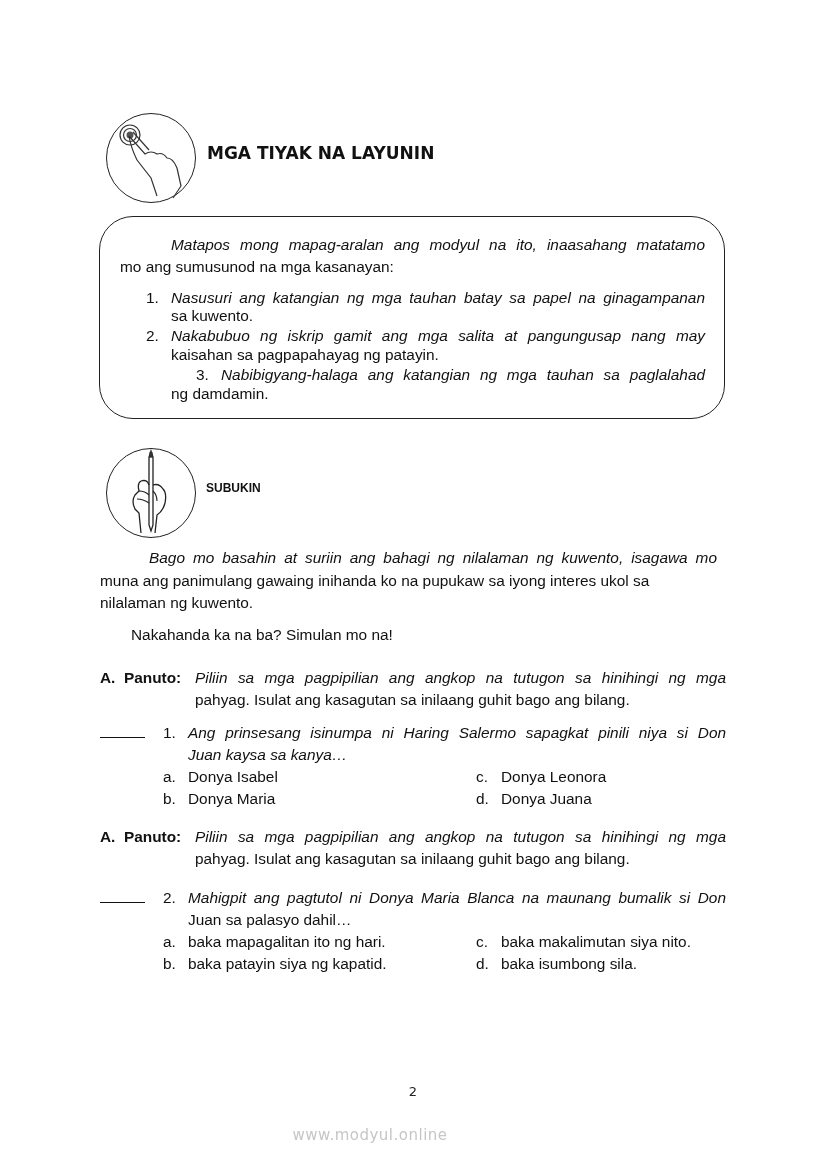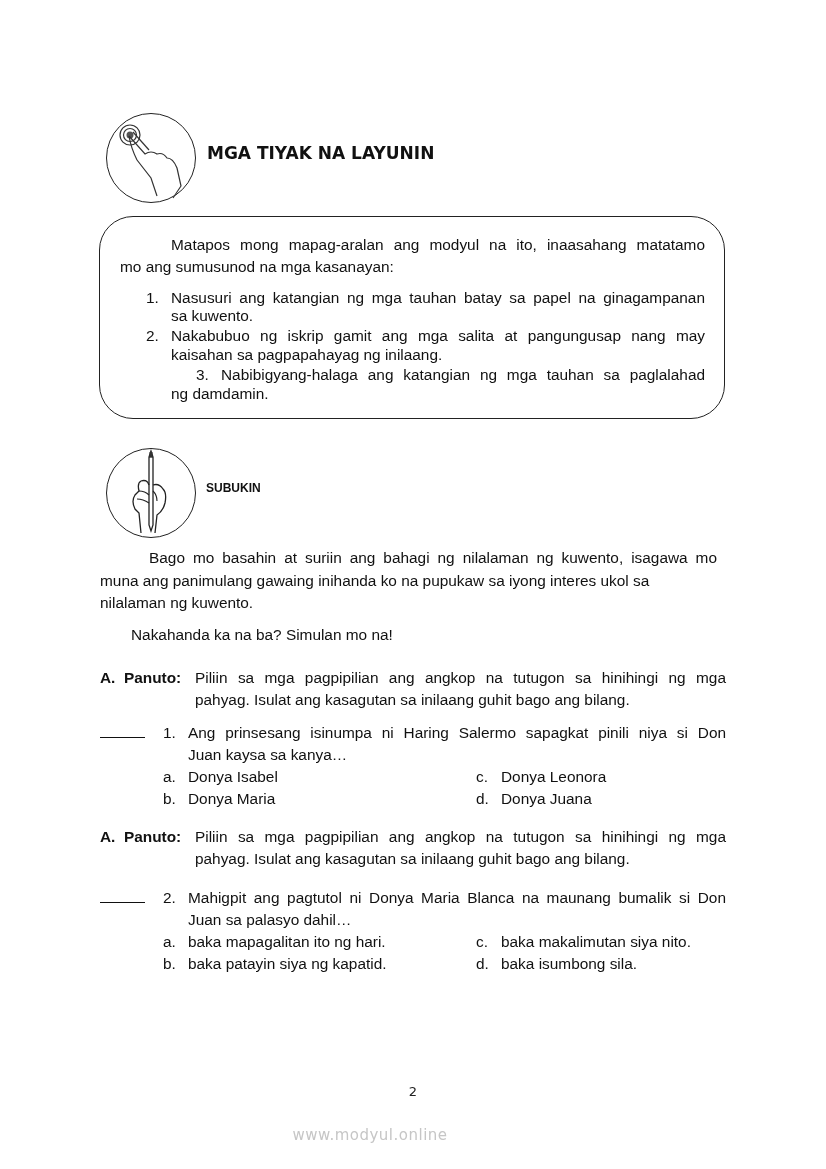--- a/index.html
+++ b/index.html
@@ -4,21 +4,21 @@
 <style>
   html, body { margin:0; padding:0; background:#ffffff; }
   body { width:826px; height:1169px; position:relative; overflow:hidden;
          font-family:"Liberation Sans", sans-serif; color:#111; }
   .abs { position:absolute; }
   .body-text { font-size:15.4px; line-height:22px; color:#111; }
   .icon-circle { position:absolute; width:88px; height:88px; border:1.5px solid #222; border-radius:50%; background:#fff; }
   .heading { position:absolute; font-family:"DejaVu Sans", sans-serif; font-weight:bold; color:#111; }
   .obj-box { position:absolute; left:99px; top:216px; width:626px; height:203px;
              border:1.5px solid #222; border-radius:34px; box-sizing:border-box; }
-  .justify { text-align:justify; text-align-last:justify; }
+  .justify { text-align:justify; text-align-last:justify;font-style:italic; }
   .blank { position:absolute; width:45px; border-bottom:1.3px solid #111; }
   .opt { position:absolute; font-size:15.4px; line-height:22px; }
   .watermark { position:absolute; left:0; width:740px; text-align:center; top:1126px;
                font-size:15px; color:#c6c6c6; letter-spacing:0.5px; font-family:"DejaVu Sans", sans-serif; }
   .pageno { position:absolute; left:0; width:826px; text-align:center; top:1084px; font-size:13px; color:#222; font-family:"DejaVu Sans", sans-serif; }
 </style>
 </head>
 <body>
 
 <div class="icon-circle" style="left:106px; top:113px;">
@@ -37,21 +37,21 @@
 <div class="obj-box"></div>
 <div class="abs body-text justify" style="left:171px; top:234px; width:534px;">Matapos mong mapag-aralan ang modyul na ito, inaasahang matatamo</div>
 <div class="abs body-text" style="left:120px; top:256px;">mo ang sumusunod na mga kasanayan:</div>
 
 <div class="abs body-text" style="left:146px; top:287px;">1.</div>
 <div class="abs body-text justify" style="left:171px; top:287px; width:534px;">Nasusuri ang katangian ng mga tauhan batay sa papel na ginagampanan</div>
 <div class="abs body-text" style="left:171px; top:305px;">sa kuwento.</div>
 
 <div class="abs body-text" style="left:146px; top:325px;">2.</div>
 <div class="abs body-text justify" style="left:171px; top:325px; width:534px;">Nakabubuo ng iskrip gamit ang mga salita at pangungusap nang may</div>
-<div class="abs body-text" style="left:171px; top:344px;">kaisahan sa pagpapahayag ng inilaang.</div>
+<div class="abs body-text" style="left:171px; top:344px;">kaisahan sa pagpapahayag ng patayin.</div>
 
 <div class="abs body-text" style="left:196px; top:364px;">3.</div>
 <div class="abs body-text justify" style="left:221px; top:364px; width:484px;">Nabibigyang-halaga ang katangian ng mga tauhan sa paglalahad</div>
 <div class="abs body-text" style="left:171px; top:383px;text-align:center;">ng damdamin.</div>
 
 <div class="icon-circle" style="left:106px; top:448px;">
   <svg width="88" height="88" viewBox="0 0 88 88">
     <path d="M44 2 L42 8 L42 76 L44 82 L46 76 L46 8 Z" fill="none" stroke="#222" stroke-width="1.3"></path>
     <path d="M42 8 L46 8" stroke="#222" stroke-width="1.3"></path>
     <rect x="42.5" y="3" width="3" height="5" fill="#333"></rect>
@@ -73,21 +73,21 @@
 <div class="abs body-text" style="left:100px; top:667px; font-weight:bold;">
   <span>A.</span>&nbsp;
   <span>Panuto:</span>
 </div>
 <div class="abs body-text justify" style="left:195px; top:667px; width:531px;">Piliin sa mga pagpipilian ang angkop na tutugon sa hinihingi ng mga</div>
 <div class="abs body-text" style="left:195px; top:689px;">pahyag. Isulat ang kasagutan sa inilaang guhit bago ang bilang.</div>
 
 <div class="blank" style="left:100px; top:737px;"></div>
 <div class="abs body-text" style="left:163px; top:722px;">1.</div>
 <div class="abs body-text justify" style="left:188px; top:722px; width:538px;">Ang prinsesang isinumpa ni Haring Salermo sapagkat pinili niya si Don</div>
-<div class="abs body-text" style="left:188px; top:744px;">Juan kaysa sa kanya…</div>
+<div class="abs body-text" style="left:188px; top:744px;font-style:italic;">Juan kaysa sa kanya…</div>
 
 <div class="opt" style="left:163px; top:766px;"><span>a.</span><span style="position:absolute; left:25px; white-space:nowrap;">Donya Isabel</span></div>
 <div class="opt" style="left:163px; top:788px;"><span>b.</span><span style="position:absolute; left:25px; white-space:nowrap;">Donya Maria</span></div>
 <div class="opt" style="left:476px; top:766px;"><span>c.</span><span style="position:absolute; left:25px; white-space:nowrap;">Donya Leonora</span></div>
 <div class="opt" style="left:476px; top:788px;"><span>d.</span><span style="position:absolute; left:25px; white-space:nowrap;">Donya Juana</span></div>
 
 <div class="abs body-text" style="left:100px; top:826px; font-weight:bold;">
   <span>A.</span>&nbsp;
   <span>Panuto:</span>
 </div>

